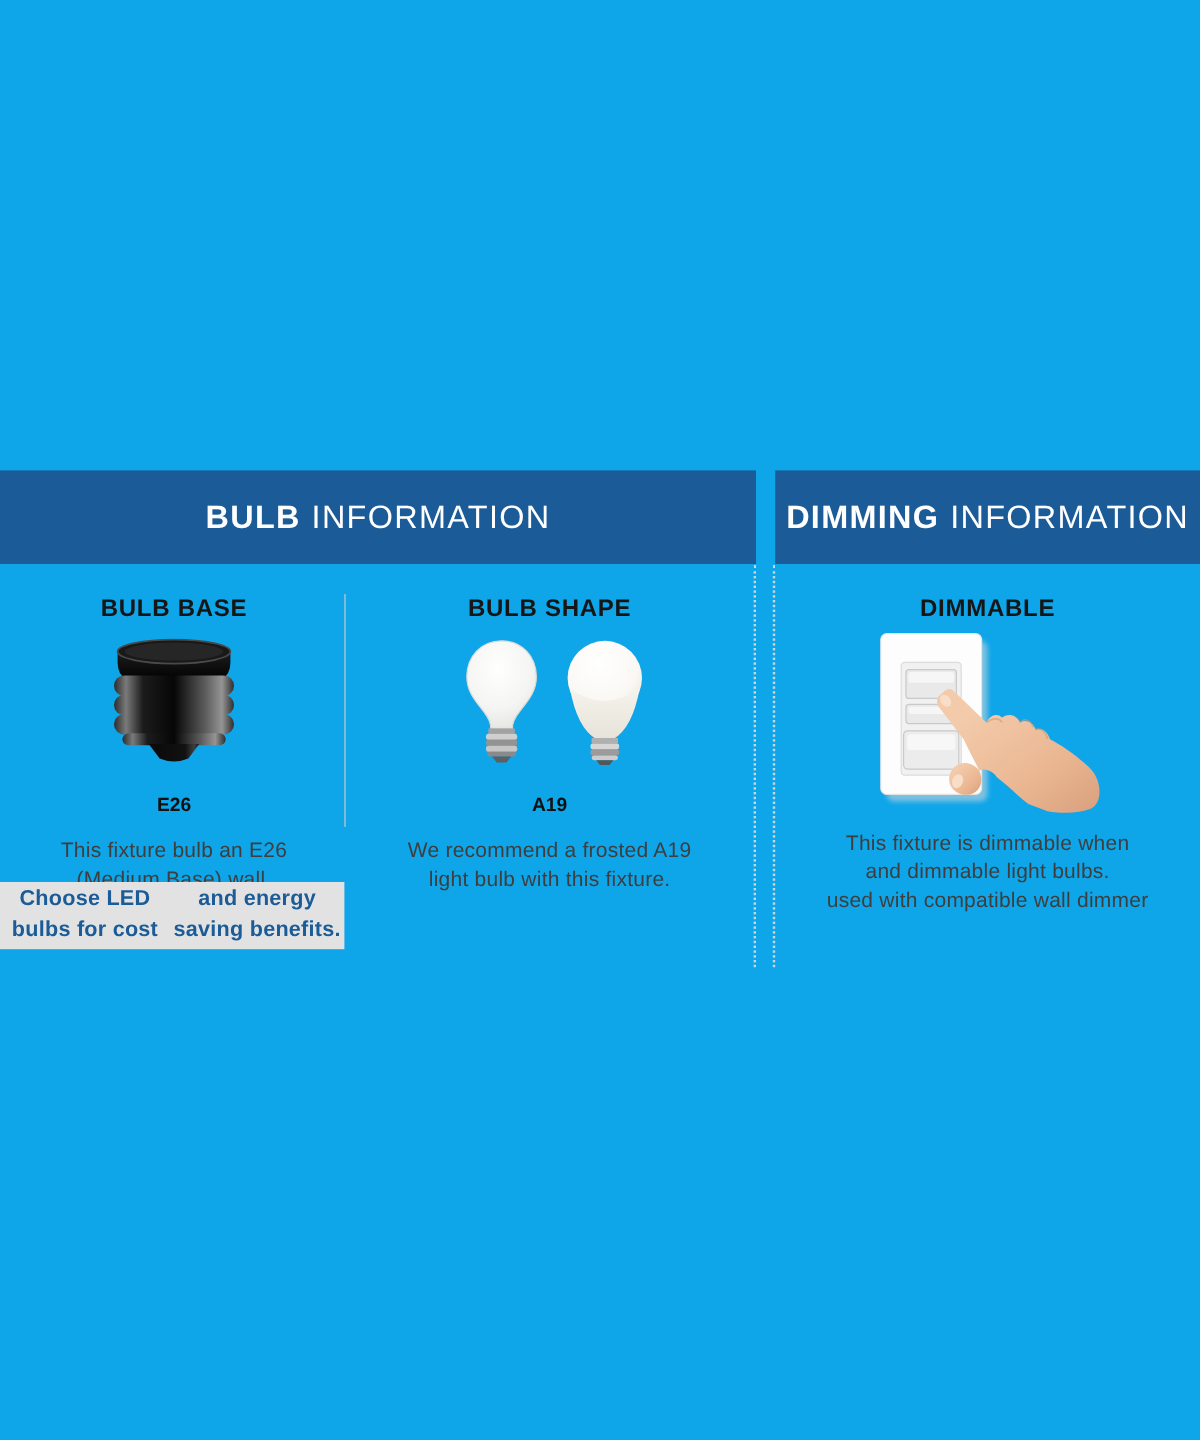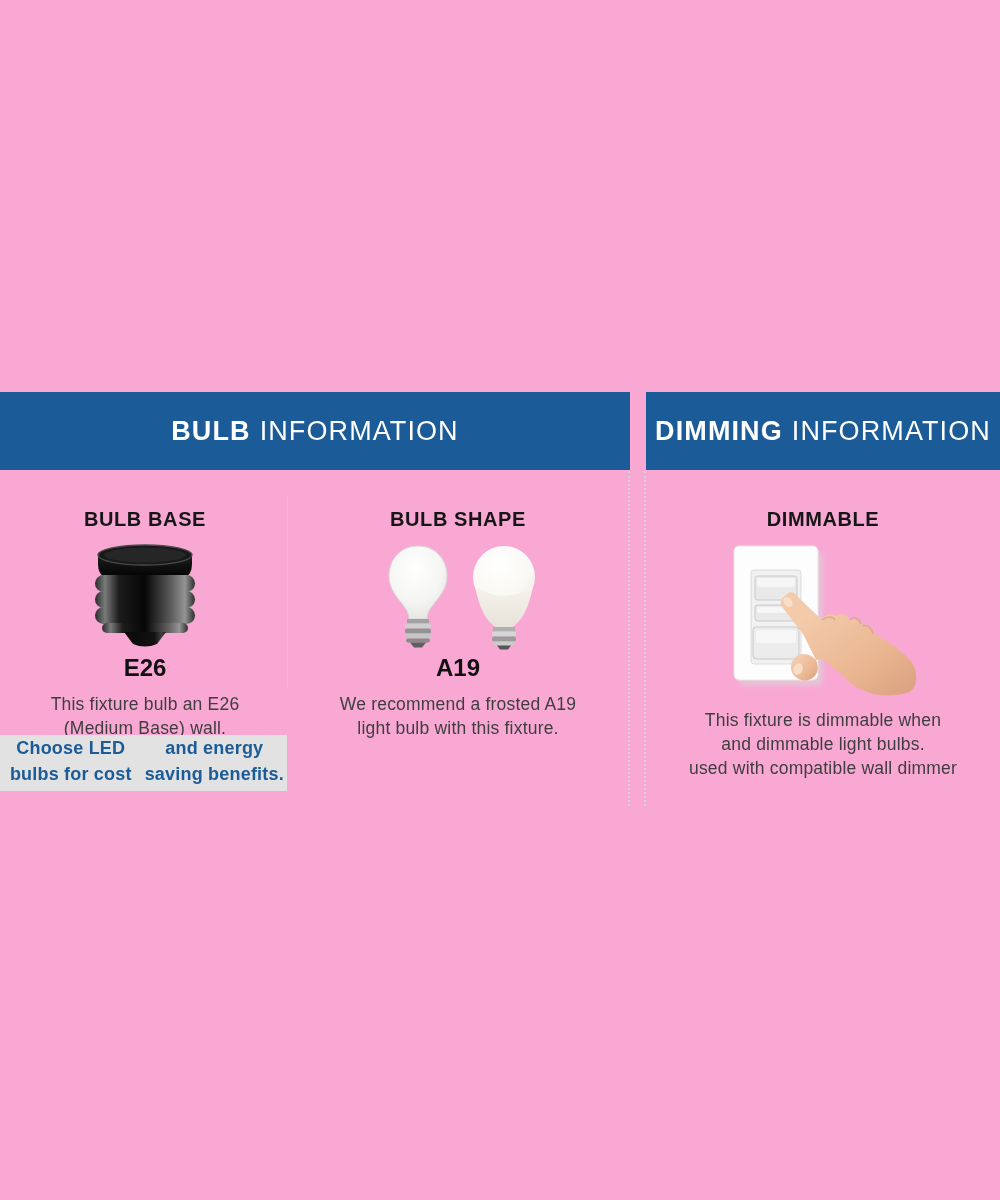--- a/index.html
+++ b/index.html
@@ -1,44 +1,44 @@
 <!DOCTYPE html>
 <html><head>
 <meta charset="utf-8">
 <style>
   html,body { margin:0; padding:0; background:#ffffff; }
   #canvas {
-    position:relative; width:1000px; height:1200px; background:#f9a8d4;
+    position:relative; width:1000px; height:1200px; background:#0ea5e9;
     font-family:"Liberation Sans", sans-serif; overflow:hidden;
   }
   .bar {
     position:absolute; top:392px; height:78px; background:#1b5b97; color:#ffffff;
     display:flex; align-items:center; justify-content:center;
     font-size:27px; letter-spacing:1.1px; white-space:nowrap;
   }
   .bar .t-bold { font-weight:700; margin-right:9px; }
   .bar .t-reg  { font-weight:400; }
   #bar-bulb    { left:0px;   width:630px; }
   #bar-dimming { left:646px; width:354px; }
 
   .col { position:absolute; top:496px; text-align:center; }
   #col-base  { left:3px;   width:284px; }
   #col-shape { left:310px; width:296px; }
   #col-dim   { left:660px; width:326px; }
 
   .col-heading {
     font-size:20px; font-weight:700; color:#161616; letter-spacing:0.6px;
-    line-height:22px; margin:12px;
+    line-height:22px; margin:0;
   }
   .img-wrap {
     margin-top:14px; height:112px;
     display:flex; justify-content:center; align-items:flex-start; gap:14px;
   }
   #col-dim .img-wrap { margin-top:6px; height:158px; }
-  .bulb-label { font-size:24px; font-weight:700; color:#111111; line-height:24px; margin-top:0; }
+  .bulb-label { font-size:16px; font-weight:700; color:#111111; line-height:24px; margin-top:16px; }
   .col-desc {
     margin-top:12px; font-size:17.5px; color:#3e3e3e; line-height:24px; letter-spacing:0.2px;
   }
   #col-dim .col-desc { margin-top:8px; }
 
   .divider-solid {
     position:absolute; left:287px; top:495px; height:194px; width:0;
     border-left:1px solid #cbcbcb;
   }
   .divider-dotted {

